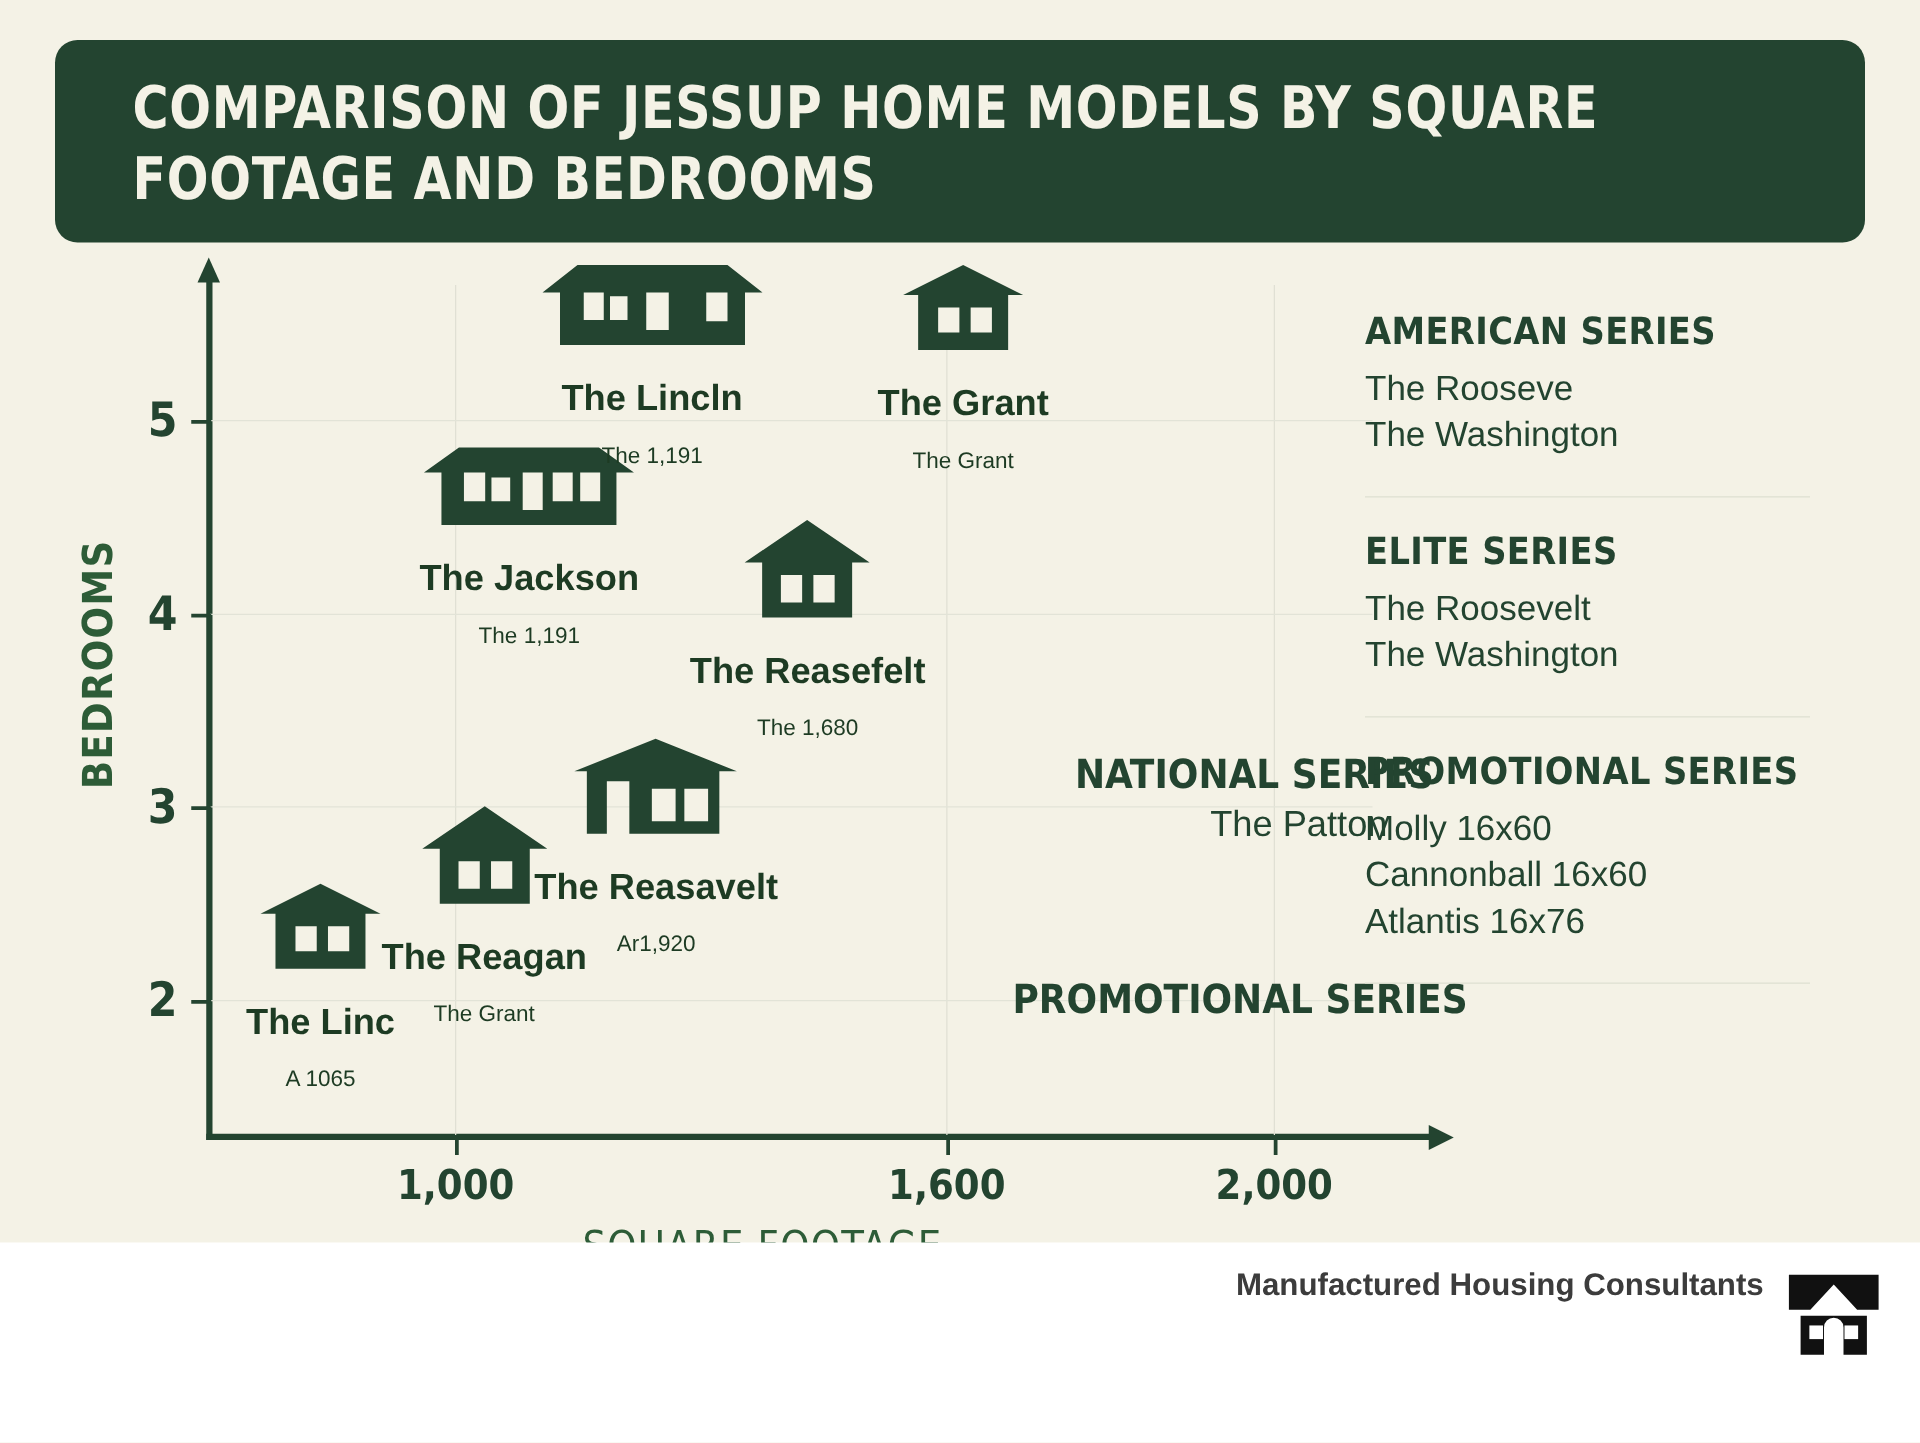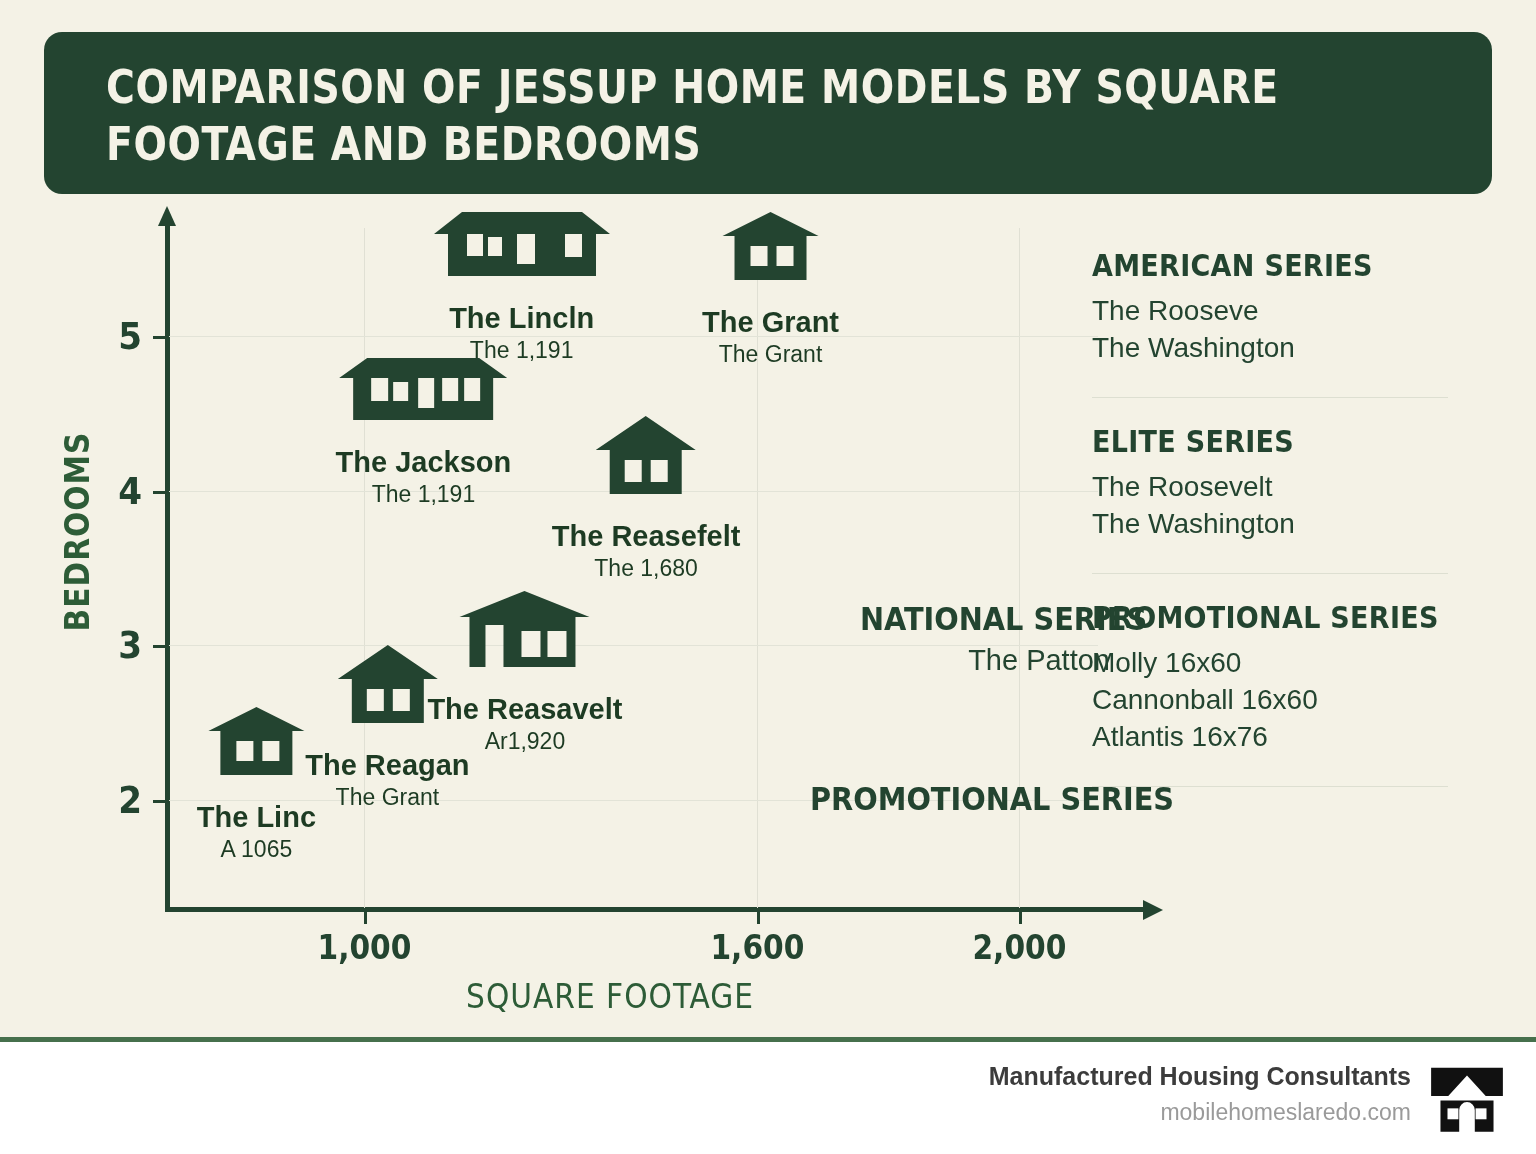--- a/index.html
+++ b/index.html
@@ -99,21 +99,21 @@
 
   
   .pt{position:absolute;transform:translateX(-50%);text-align:center;white-space:nowrap;}
   .pt .house{margin:0 auto;}
   .pt .nm{
     color:#1d3b23;font-size:29px;font-weight:bold;margin-top:20px;
     font-family:"Liberation Sans",sans-serif;
     text-align:center;
   }
   .pt .sub{
-    color:#1d3b23;font-size:23px;margin-top:2px;
+    color:#1d3b23;font-size:18px;margin-top:18px;
     font-family:"Liberation Sans",sans-serif;
   }
 
   
   .note{position:absolute;text-align:right;white-space:nowrap;}
   .note .ttl{
     color:#234430;font-size:32px;font-weight:bold;line-height:1.12;
     font-family:"DejaVu Sans Condensed","Liberation Sans",sans-serif;
   }
   .note .itm{
@@ -130,21 +130,21 @@
     margin-bottom:10px;white-space:nowrap;
   }
   .lg-item{
     color:#234430;font-size:28px;line-height:1.32;
     font-family:"Liberation Sans",sans-serif;white-space:nowrap;
   }
   .lg-div{height:1px;background:#dddfd1;margin:30px 0 26px 0;width:356px;}
 
   
   .footer{
-    position:absolute;left:0;top:1042px;width:1536px;height:112px;background:#fff;
+    position:absolute;left:0;top:994px;width:1536px;height:112px;background:#fff;
   }
   .f-text{position:absolute;right:125px;top:20px;text-align:right;}
   .f-name{
     color:#3c3c3c;font-size:25px;font-weight:bold;
     font-family:"Liberation Sans",sans-serif;
   }
   .f-url{
     color:#9a9a9a;font-size:23px;margin-top:8px;
     font-family:"Liberation Sans",sans-serif;
   }
@@ -294,21 +294,20 @@
         <div class="lg-item">Molly 16x60</div>
         <div class="lg-item">Cannonball 16x60</div>
         <div class="lg-item">Atlantis 16x76</div>
       </div>
       <div class="lg-div"></div>
     </div>
 
   <div class="footer">
     <div class="f-text">
       <div class="f-name">Manufactured Housing Consultants</div>
-      <div class="f-url">mobilehomeslaredo.com</div>
     </div>
     <svg class="f-logo" viewBox="0 0 100 100">
       <path fill="#111111" d="M4 10 H96 V46 H74 L50 20 L26 46 H4 Z M16 52 H84 V92 H60 V64 a10 10 0 0 0 -20 0 V92 H16 Z"></path>
       <rect fill="#ffffff" x="25" y="62" width="14" height="14"></rect>
       <rect fill="#ffffff" x="61" y="62" width="14" height="14"></rect>
     </svg>
   </div>
 
 </div>
 

